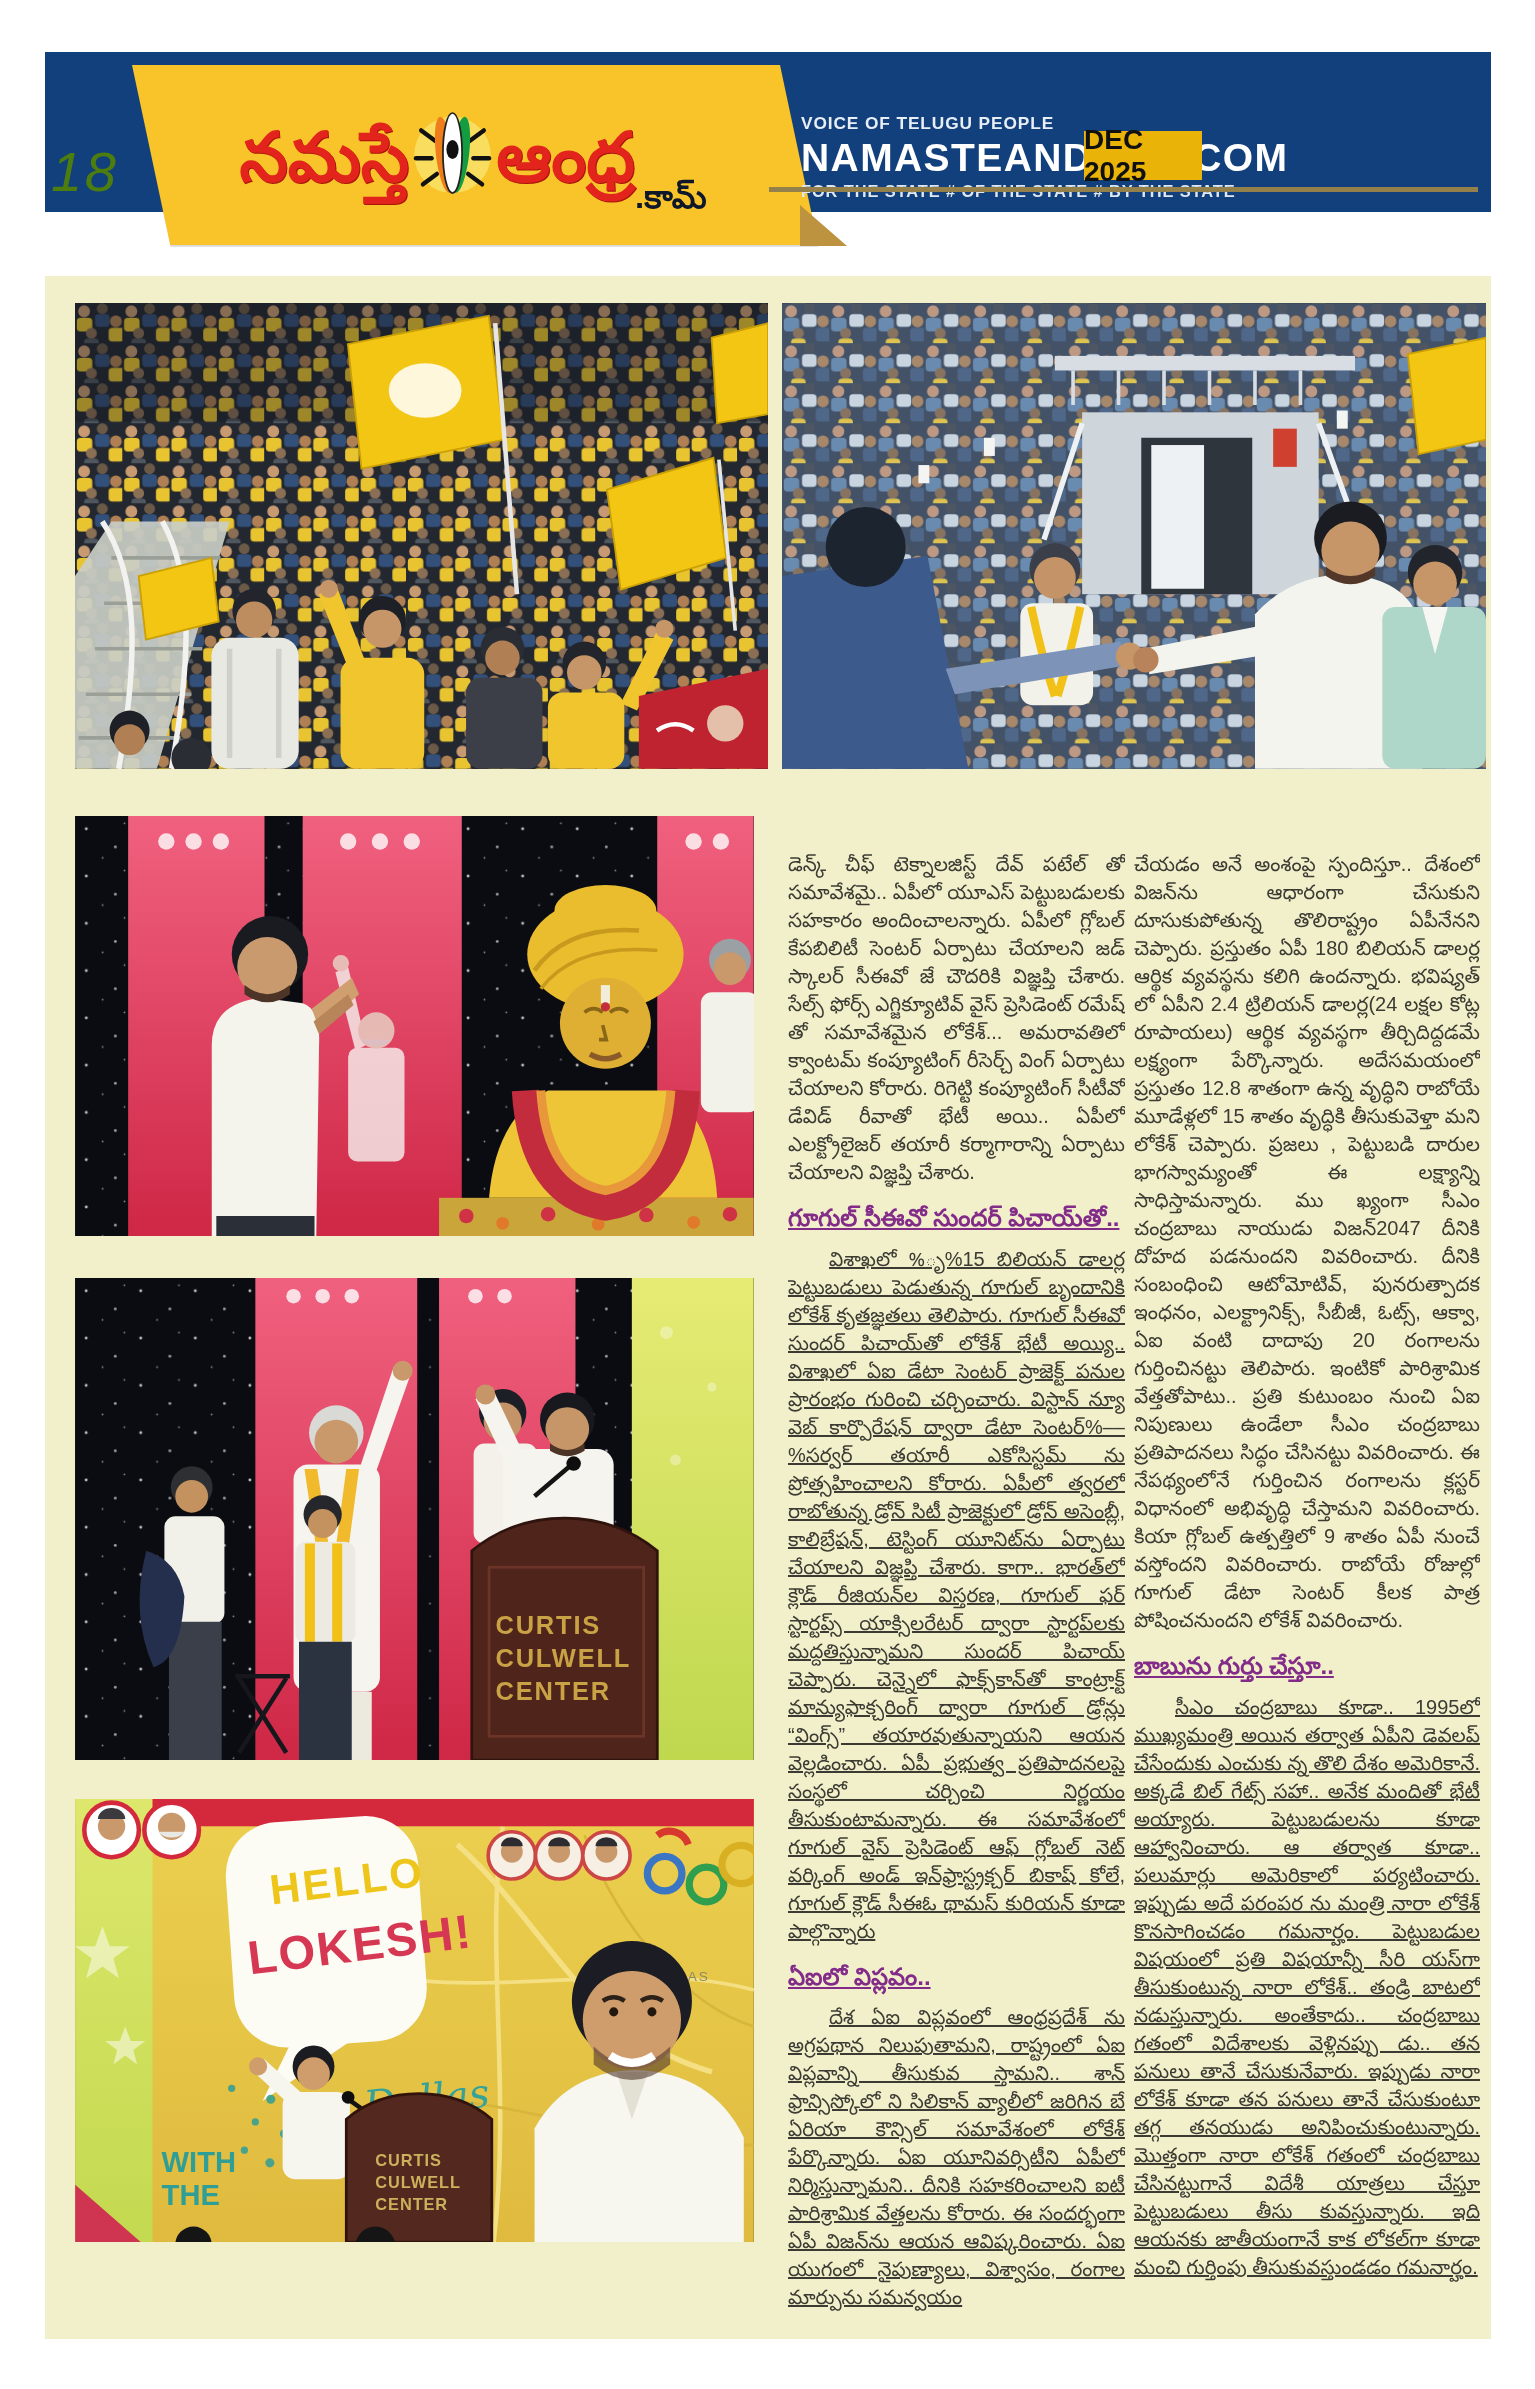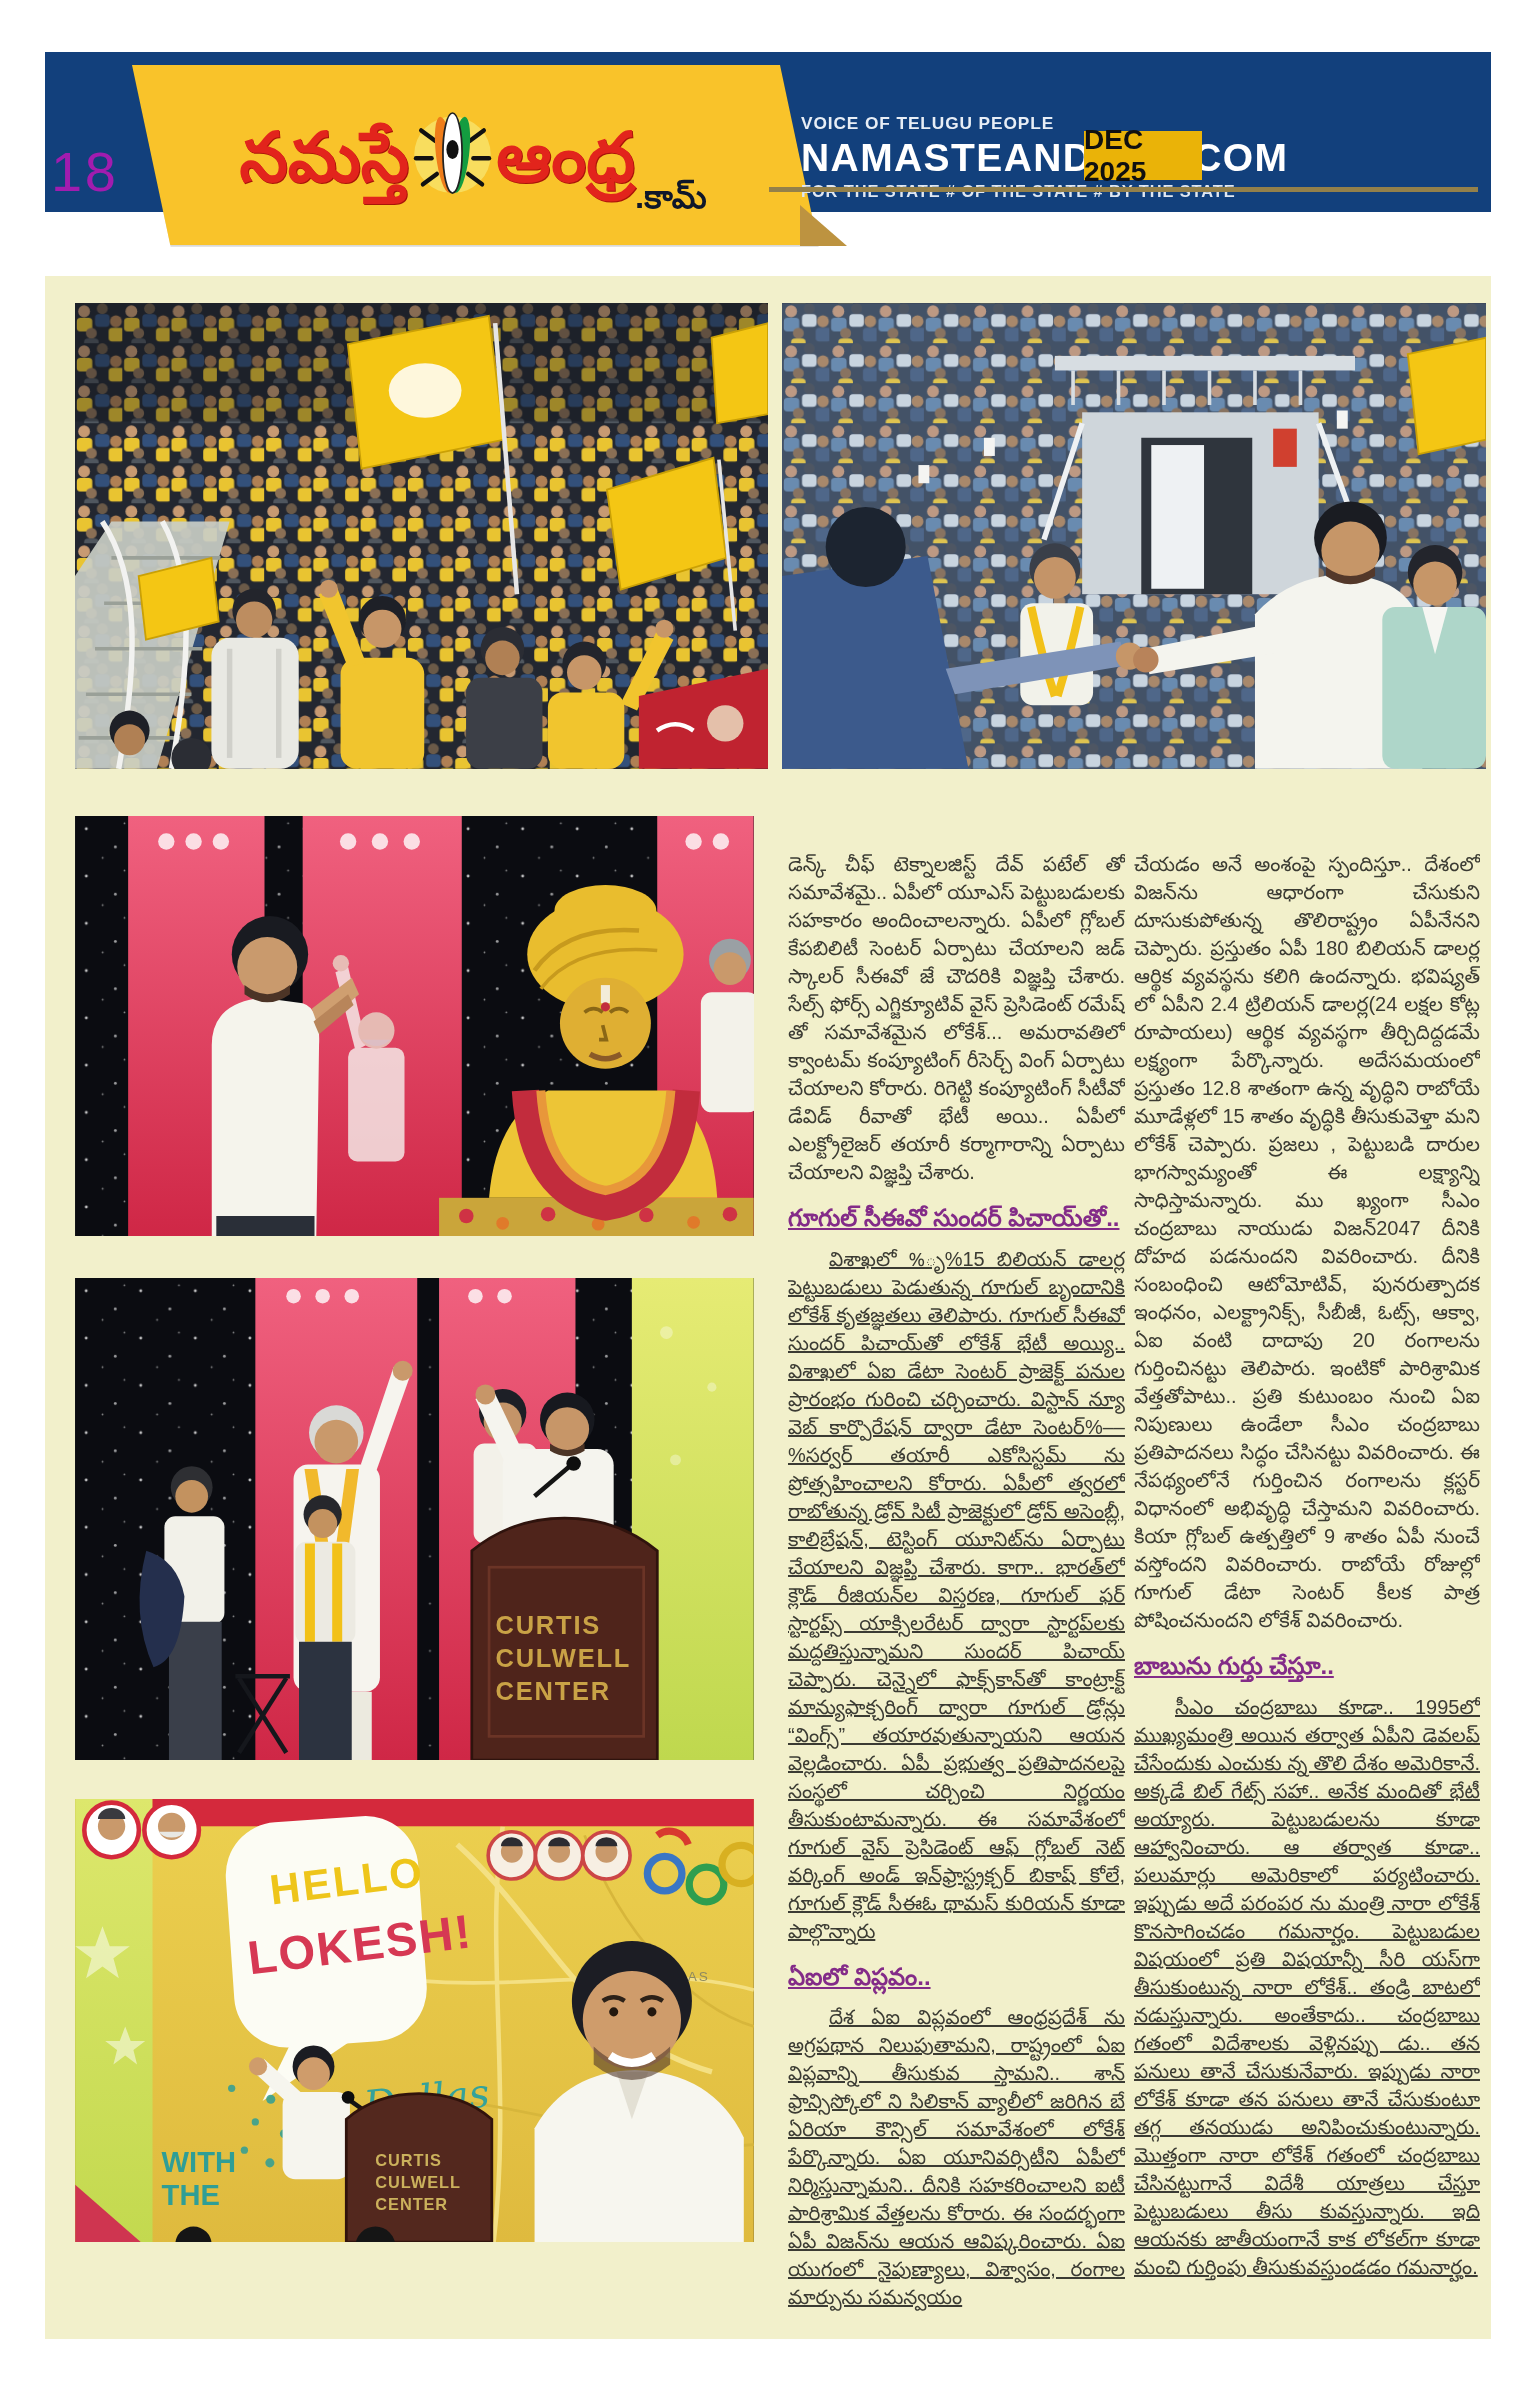--- a/index.html
+++ b/index.html
@@ -2,21 +2,21 @@
 <html style="font-size:14.6px"><head>
 <meta charset="utf-8">
 <style>
   html,body{margin:0;padding:0;}
   body{
     width:1535px;height:2389px;position:relative;background:#ffffff;
     font-family:"Liberation Sans",sans-serif;overflow:hidden;
   }
   
   .banner{position:absolute;left:45px;top:52px;width:1446px;height:160px;background:#12407c;}
-  .page-num{position:absolute;left:51px;top:144px;color:#a21caf;font-size:56px;font-weight:300;letter-spacing:2.7px;line-height:1;}
+  .page-num{position:absolute;left:51px;top:144px;color:#4d7c0f;font-size:56px;font-weight:300;letter-spacing:2.7px;line-height:1;font-style:italic;}
   .logo-plate{position:absolute;left:132px;top:65px;width:648px;height:180px;background:#f9c32a;transform:skewX(12deg);transform-origin:top left;box-shadow:0 1.8px 0 rgba(0,0,0,.15);}
   .logo-tail{position:absolute;left:800px;top:205px;width:47px;height:41px;background:#bd9340;clip-path:polygon(0 0,100% 100%,0 100%);}
   .logo-inner{position:absolute;left:159px;top:71px;width:628px;height:173px;display:flex;align-items:center;justify-content:center;}
   .logo-word{color:#e2241c;font-weight:bold;font-size:69px;line-height:1;text-shadow:0.9px 0.9px 0 #a81408;}
   .logo-suffix{color:#0f172a;font-weight:bold;font-size:33px;align-self:flex-end;margin-bottom:20px;}
   .mast-right{position:absolute;left:801px;top:113px;color:#fff;}
   .voice-line{font-size:17.3px;font-weight:bold;letter-spacing:0.9px;color:#e8eef6;}
   .site-title{font-size:39px;font-weight:bold;letter-spacing:1.4px;color:#ffffff;margin-top:1.8px;}
   .state-line{font-size:16.4px;font-weight:bold;letter-spacing:0.9px;color:#dfe7f2;margin-top:2px;}
   .gold-rule{position:absolute;left:769px;top:187px;width:709px;height:4.5px;background:#93804a;}

